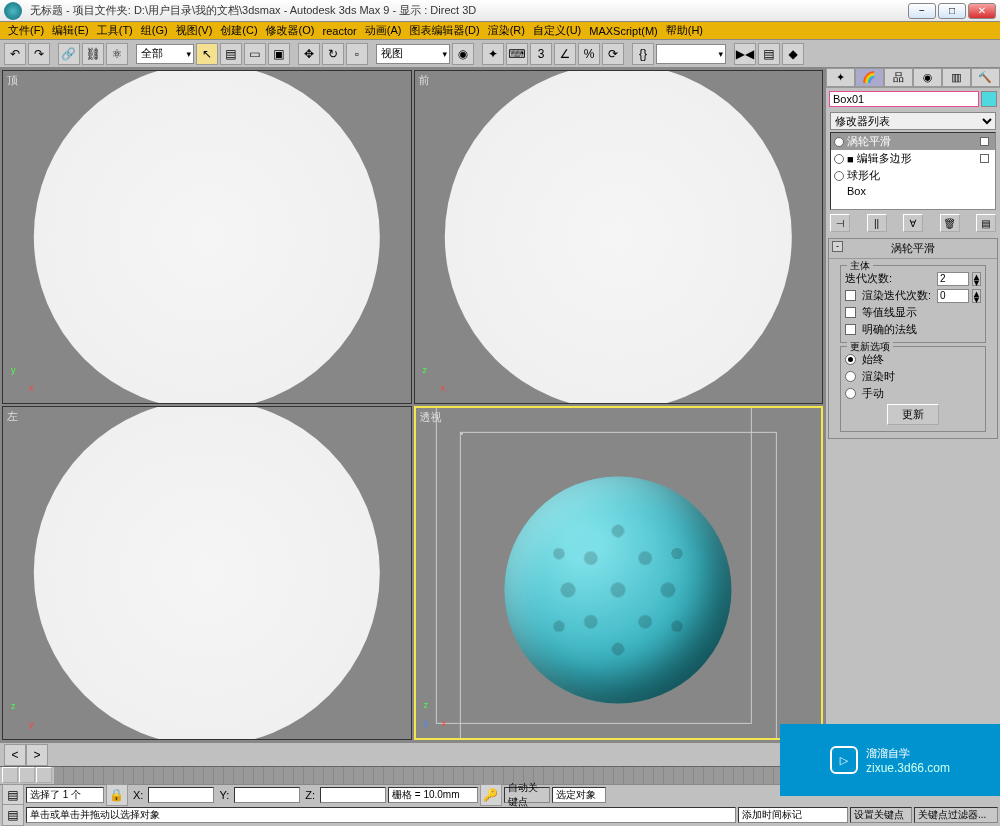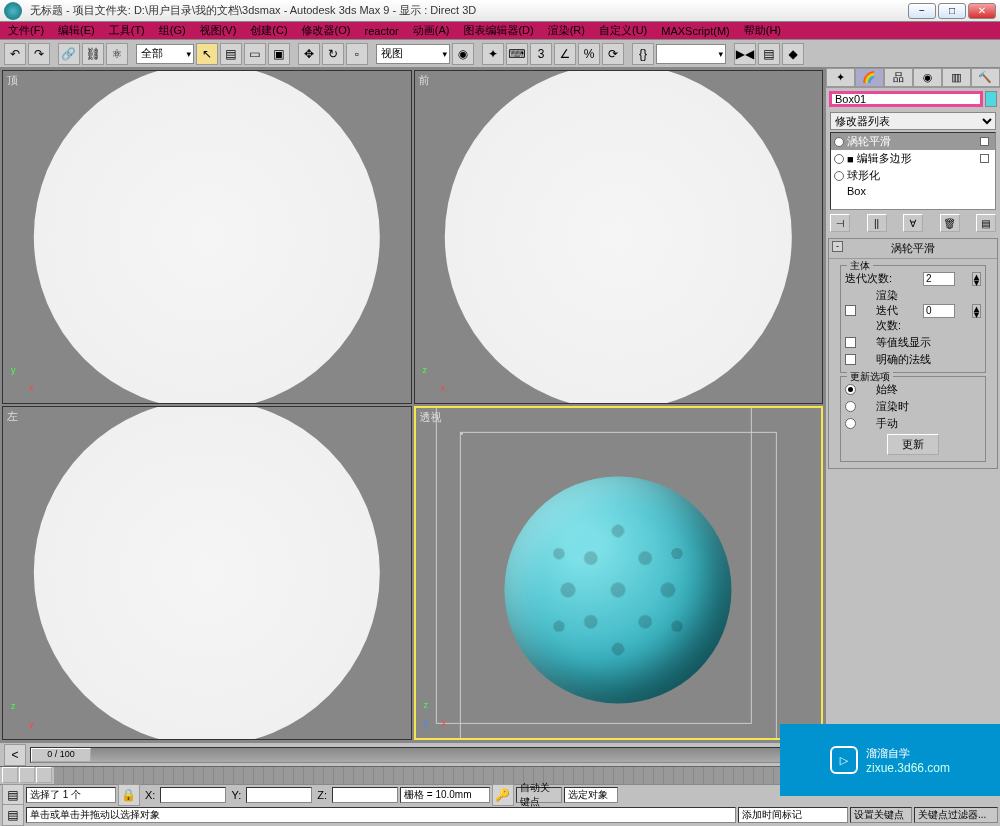--- a/index.html
+++ b/index.html
@@ -6,21 +6,21 @@
 body { background: #2a4020; width: 1000px; height: 826px; overflow: hidden; }
 .window { width: 1000px; height: 826px; background: #c0c0c0; display: flex; flex-direction: column; }
 .titlebar { height: 22px; background: linear-gradient(#fff,#e8e8e8); display: flex; align-items: center; border-bottom: 1px solid #888; }
 .titlebar .icon { width: 18px; height: 18px; background: radial-gradient(circle,#4fb8c4,#0b6b77); border-radius: 50%; margin: 0 4px; }
 .titlebar .title { flex: 1; color: #333; padding-left: 4px; white-space: nowrap; overflow: hidden; }
 .winbtns { display: flex; gap: 2px; margin-right: 4px; }
 .winbtn { width: 28px; height: 16px; border: 1px solid #888; border-radius: 3px; display:flex;align-items:center;justify-content:center;font-size:10px; }
 .winbtn.min{ background:linear-gradient(#fff,#d4e5f7); }
 .winbtn.max{ background:linear-gradient(#fff,#d4e5f7); }
 .winbtn.close{ background:linear-gradient(#f7a0a0,#d83030); color:#fff; }
-.menubar { height: 18px; background: #be185d; display: flex; align-items: center; padding: 0 4px; gap: 6px; border-bottom: 1px solid #888; }
+.menubar { height: 18px; background: #eab308; display: flex; align-items: center; padding: 0 4px; gap: 0; border-bottom: 1px solid #888; }
 .menubar span { padding: 0 4px; cursor: default; }
 .toolbar { height: 28px; background: #c0c0c0; display: flex; align-items: center; padding: 2px 4px; gap: 2px; border-bottom: 1px solid #888; }
 .tbtn { width: 22px; height: 22px; border: 1px solid #999; background: #d4d4d4; display:flex;align-items:center;justify-content:center;font-size:12px; }
 .tbtn.sep { width: 4px; border: none; background: transparent; }
 .dropdown { height: 20px; background: #fff; border: 1px solid #888; padding: 0 14px 0 4px; position: relative; display:flex;align-items:center; }
 .dropdown::after { content: "▾"; position: absolute; right: 2px; font-size: 9px; }
 .content { flex: 1; display: flex; background: #888; }
 .viewports { flex: 1; display: grid; grid-template: 1fr 1fr / 1fr 1fr; gap: 2px; padding: 2px; }
 .viewport { background: #878787; border: 1px solid #333; position: relative; overflow: hidden; }
 .viewport.active { border: 2px solid #f5e64d; }
@@ -49,36 +49,36 @@
     radial-gradient(circle 10px at 76% 34%, rgba(0,0,0,.22) 55%, transparent 58%);
   mix-blend-mode:multiply; opacity:.8;
 }
 .gizmo { position:absolute; left:50%; top:55%; transform:translate(-50%,-50%); width:78%; aspect-ratio:1; border:1px solid #ccc; pointer-events:none; }
 .gizmo::before,.gizmo::after{content:"";position:absolute;border:1px solid #ccc;}
 .gizmo::before{ left:-8%; top:-8%; width:100%; height:100%; }
 .panel { width: 175px; background: #c0c0c0; border-left: 1px solid #888; display: flex; flex-direction: column; }
 .panel-tabs { height: 20px; display: flex; background: #c0c0c0; border-bottom:1px solid #999; }
 .panel-tab { flex:1; border:1px solid #999; display:flex;align-items:center;justify-content:center;font-size:11px;background:#d4d4d4; }
 .obj-name { margin:3px; display:flex; }
-.obj-name input { flex:1; height:16px; border:3px solid #ec4899; padding:0 3px; font-size:11px; }
+.obj-name input { flex:1; height:16px; border:1px solid #ec4899; padding:0 3px; font-size:11px; }
 .obj-name .swatch { width:16px; height:16px; background:#4fd8e0; border:1px solid #888; margin-left:2px; }
 .mod-list-label { margin:2px 4px; display:flex;}
 .mod-list-label select{flex:1;height:18px;border:1px solid #888;font-size:11px;}
 .mod-stack { margin:0 4px; height:78px; background:#fff; border:1px inset #888; overflow:auto; }
 .mod-stack .item { padding:1px 3px; display:flex; align-items:center; gap:3px; }
 .mod-stack .item.sel { background:#999; color:#fff; }
 .mod-stack .bulb { width:10px;height:10px;border:1px solid #666;border-radius:50%;background:#fff; }
 .mod-stack .chk { width:9px;height:9px;border:1px solid #666;background:#fff;margin-left:auto; }
 .mod-btns { margin:4px; display:flex; gap:4px; justify-content:space-between; }
 .mod-btns .b{ width:20px;height:18px;border:1px outset #fff;background:#c8c8c8;display:flex;align-items:center;justify-content:center;font-size:10px; }
 .rollout { margin:2px 2px; border:1px solid #888; background:#c0c0c0; }
 .rollout-head { background:#c0c0c0; padding:2px 4px; border-bottom:1px solid #999; text-align:center; position:relative; }
 .rollout-head .collapse{position:absolute;left:3px;top:2px;width:11px;height:11px;border:1px solid #666;background:#d4d4d4;font-size:9px;line-height:9px;text-align:center;}
 .rollout-body { padding:3px 5px; }
-.frow { display:flex; align-items:center; margin:2px 0; gap:17px; }
+.frow { display:flex; align-items:center; margin:2px 0; gap:3px; }
 .frow label{ flex:1; }
 .spinner { width:32px; height:14px; border:1px solid #888; background:#fff; font-size:10px; padding:0 2px; }
 .spinbtn { width:9px; height:14px; background:#c8c8c8; border:1px solid #888; font-size:7px; display:flex;flex-direction:column; }
 .spinbtn span{height:6px;line-height:6px;text-align:center;}
 .chk { width:11px; height:11px; border:1px solid #666; background:#fff; display:inline-block; margin-right:3px; vertical-align:middle; }
 .chk.c::after{content:"✓";font-size:9px;position:relative;top:-2px;left:0;}
 .rad { width:11px; height:11px; border:1px solid #666; border-radius:50%; background:#fff; display:inline-block; margin-right:3px; vertical-align:middle;position:relative; }
 .rad.c::after{content:"";width:5px;height:5px;background:#000;border-radius:50%;position:absolute;left:2px;top:2px;}
 .grp{border:1px solid #888;margin:3px 6px;padding:3px 4px;position:relative;}
 .grp-title{position:absolute;top:-7px;left:6px;background:#c0c0c0;padding:0 3px;font-size:10px;}
@@ -302,39 +302,36 @@
               </div>
             <button class="btn">更新</button>
           </div>
         </div>
       </div>
     </div>
   </div>
 
   <div class="timeline">
     <div class="tbtn">&lt;</div>
-    <div class="slider">
-      <div class="thumb">0 / 100</div>
-    </div>
     <div class="tbtn">&gt;</div>
   </div>
   <div class="timetrack">
     <div class="btns">
         <div class="b"></div>
         <div class="b"></div>
         <div class="b"></div>
       </div>
     <div class="ruler"></div>
   </div>
 
   <div class="statusbar">
     <div class="status-left">
       <div class="status-row">
         <div class="tbtn">▤</div>
-        <div class="field" style="width:90px">选择了 1 个</div>
+        <div class="field" style="width:78px">选择了 1 个</div>
         <div class="tbtn">🔒</div>
         <span class="lbl">X:</span>
           <div class="field" style="width:66px"></div>
         <span class="lbl">Y:</span>
           <div class="field" style="width:66px"></div>
         <span class="lbl">Z:</span>
           <div class="field" style="width:66px"></div>
         <div class="field" style="width:90px">栅格 = 10.0mm</div>
         <div class="tbtn">🔑</div>
         <div class="field" style="width:46px;background:#c8c8c8">自动关键点</div>

